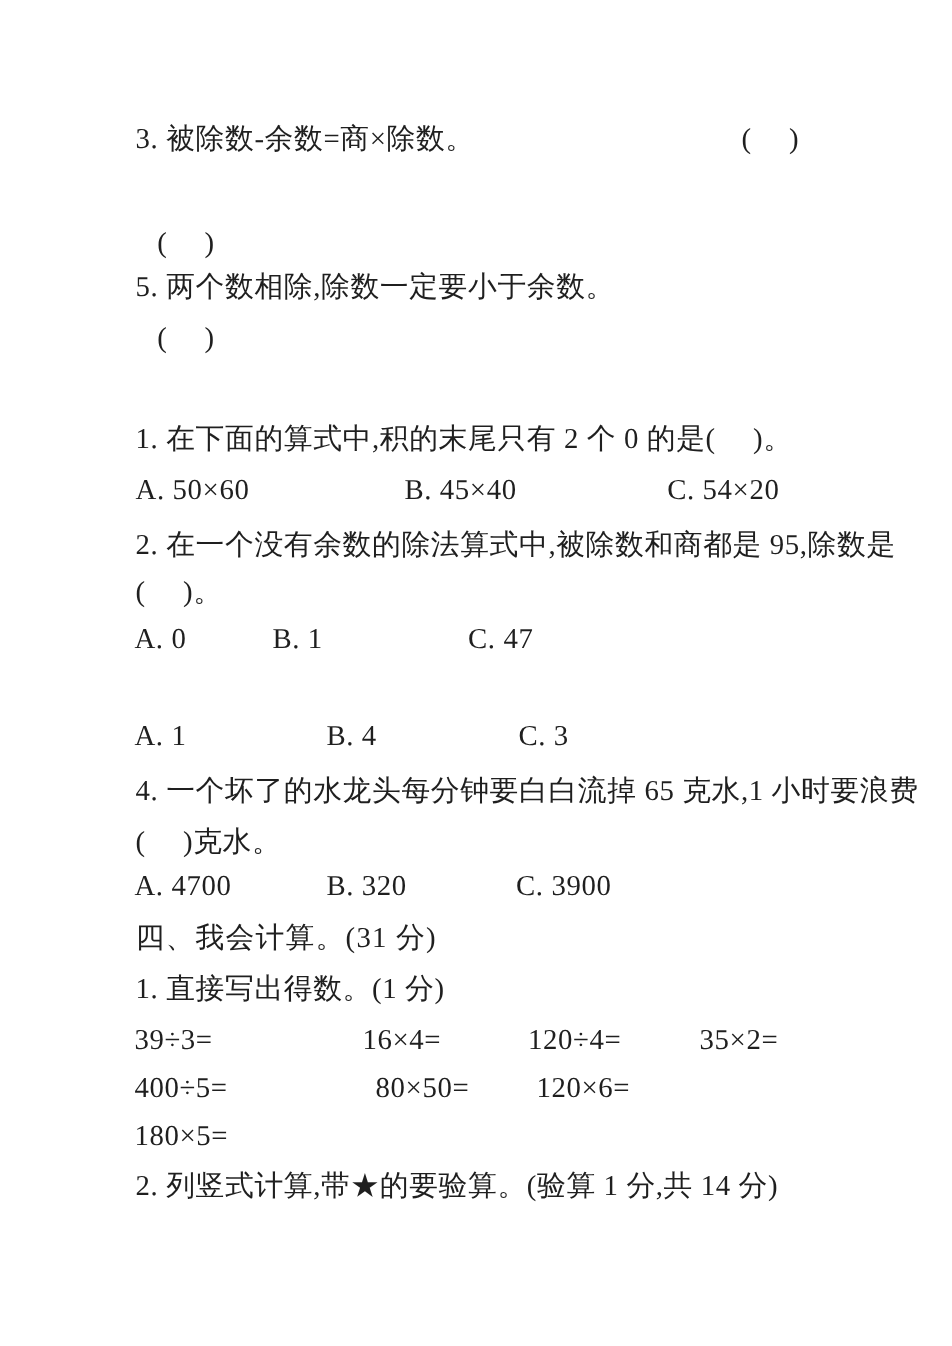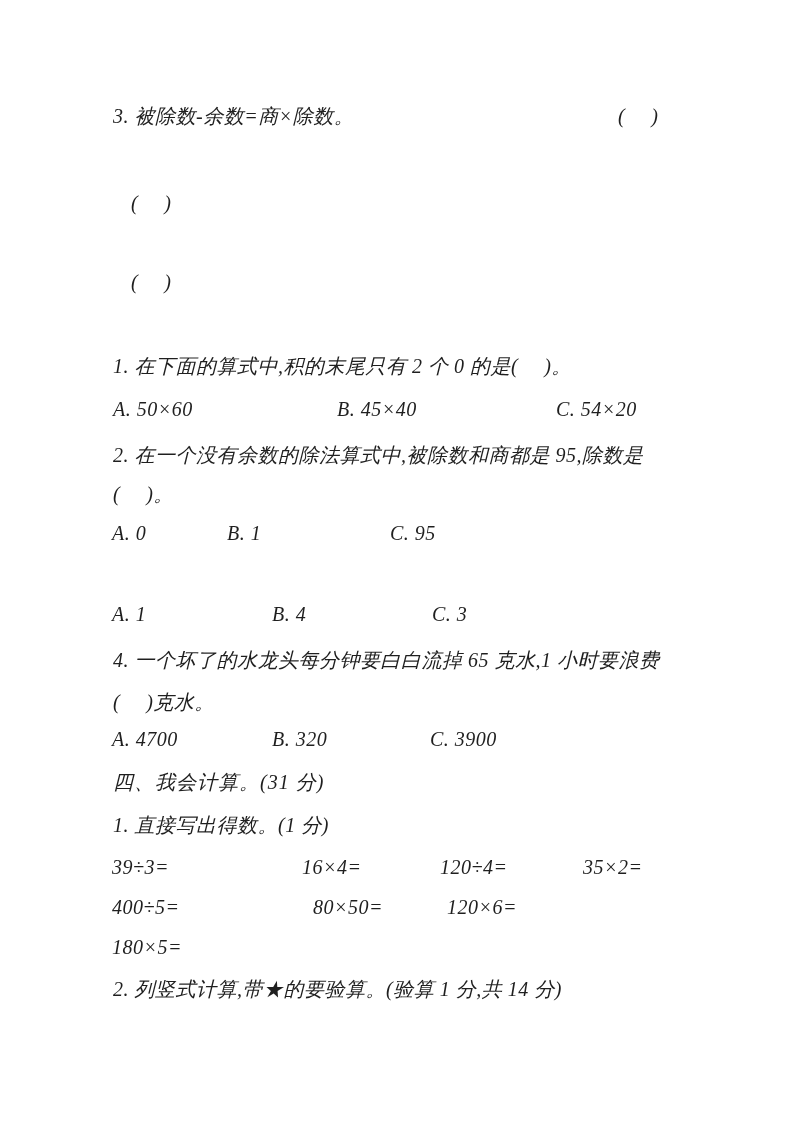--- a/index.html
+++ b/index.html
@@ -10,53 +10,53 @@
   .page {
     position: relative;
     width: 793px;
     height: 1122px;
     background: #ffffff;
     color: #1f1f1f;
     overflow: hidden;
   }
   .ln {
     position: absolute;
-    font-size: 20px;
+    font-size: 24px;
     line-height: 28px;
     white-space: pre;
     letter-spacing: 0.5px;
-    font-style: italic;
   }
   .section-title {
     letter-spacing: 1px;
   }
 </style>
 </head>
 <body style="background: rgb(255, 255, 255);">
 
 <div class="page" style="background: rgb(255, 255, 255); color: rgb(31, 31, 31);">
 
   <div class="ln" style="left:113px; top:102px">3. 被除数-余数=商×除数。</div>
   <div class="ln" style="left:618px; top:102px">(　 )</div>
 
   <div class="ln" style="left:131px; top:189px">(　 )</div>
 
+  <div class="ln" style="left:113px; top:226px">5. 两个数相除,除数一定要小于余数。</div>
   <div class="ln" style="left:131px; top:268px">(　 )</div>
 
 
   <div class="ln" style="left:113px; top:352px">1. 在下面的算式中,积的末尾只有 2 个 0 的是(　 )。</div>
   <div class="ln" style="left:113px; top:395px">A. 50×60</div>
   <div class="ln" style="left:337px; top:395px">B. 45×40</div>
   <div class="ln" style="left:556px; top:395px">C. 54×20</div>
 
   <div class="ln" style="left:113px; top:441px">2. 在一个没有余数的除法算式中,被除数和商都是 95,除数是</div>
   <div class="ln" style="left:113px; top:480px">(　 )。</div>
   <div class="ln" style="left:112px; top:519px">A. 0</div>
   <div class="ln" style="left:227px; top:519px">B. 1</div>
-  <div class="ln" style="left:390px; top:519px">C. 95</div>
+  <div class="ln" style="left:390px; top:519px">C. 47</div>
 
   <div class="ln" style="left:112px; top:600px">A. 1</div>
   <div class="ln" style="left:272px; top:600px">B. 4</div>
   <div class="ln" style="left:432px; top:600px">C. 3</div>
 
   <div class="ln" style="left:113px; top:646px">4. 一个坏了的水龙头每分钟要白白流掉 65 克水,1 小时要浪费</div>
   <div class="ln" style="left:113px; top:688px">(　 )克水。</div>
   <div class="ln" style="left:112px; top:725px">A. 4700</div>
   <div class="ln" style="left:272px; top:725px">B. 320</div>
   <div class="ln" style="left:430px; top:725px">C. 3900</div>

